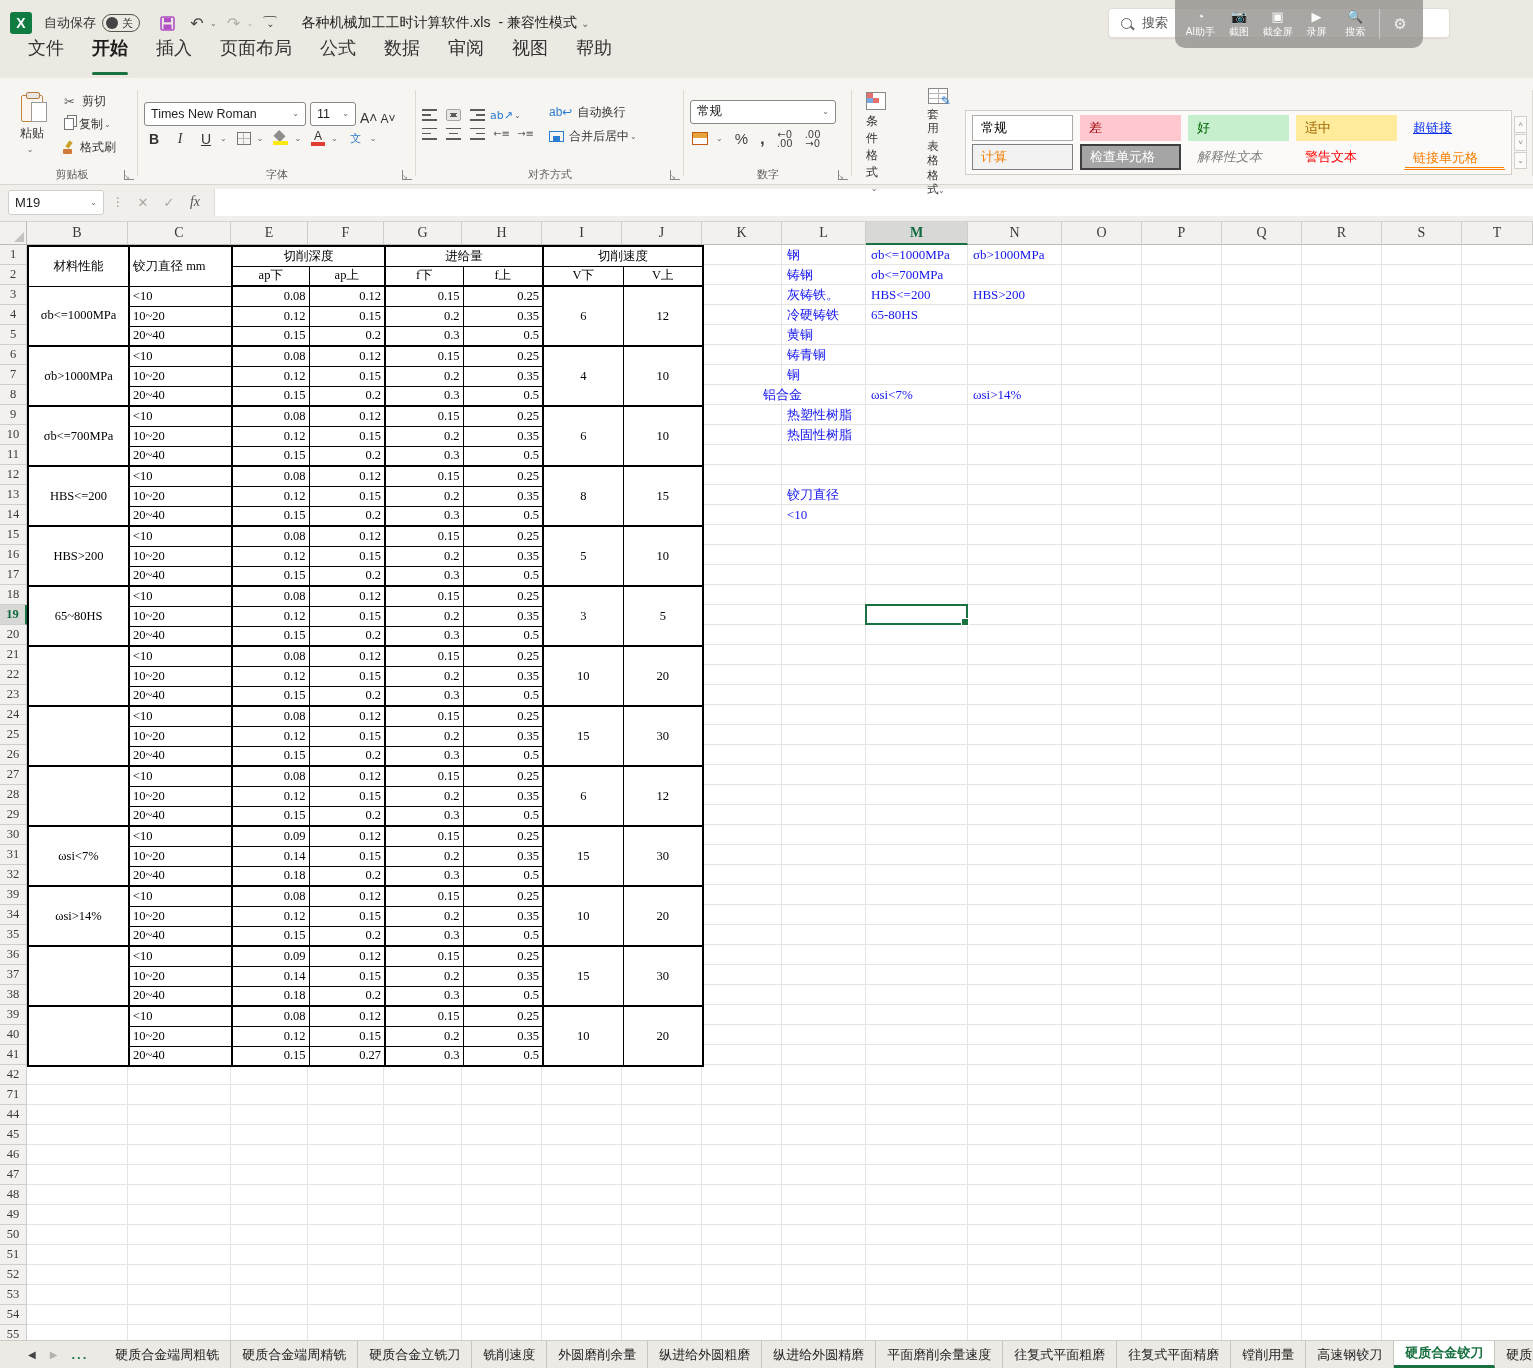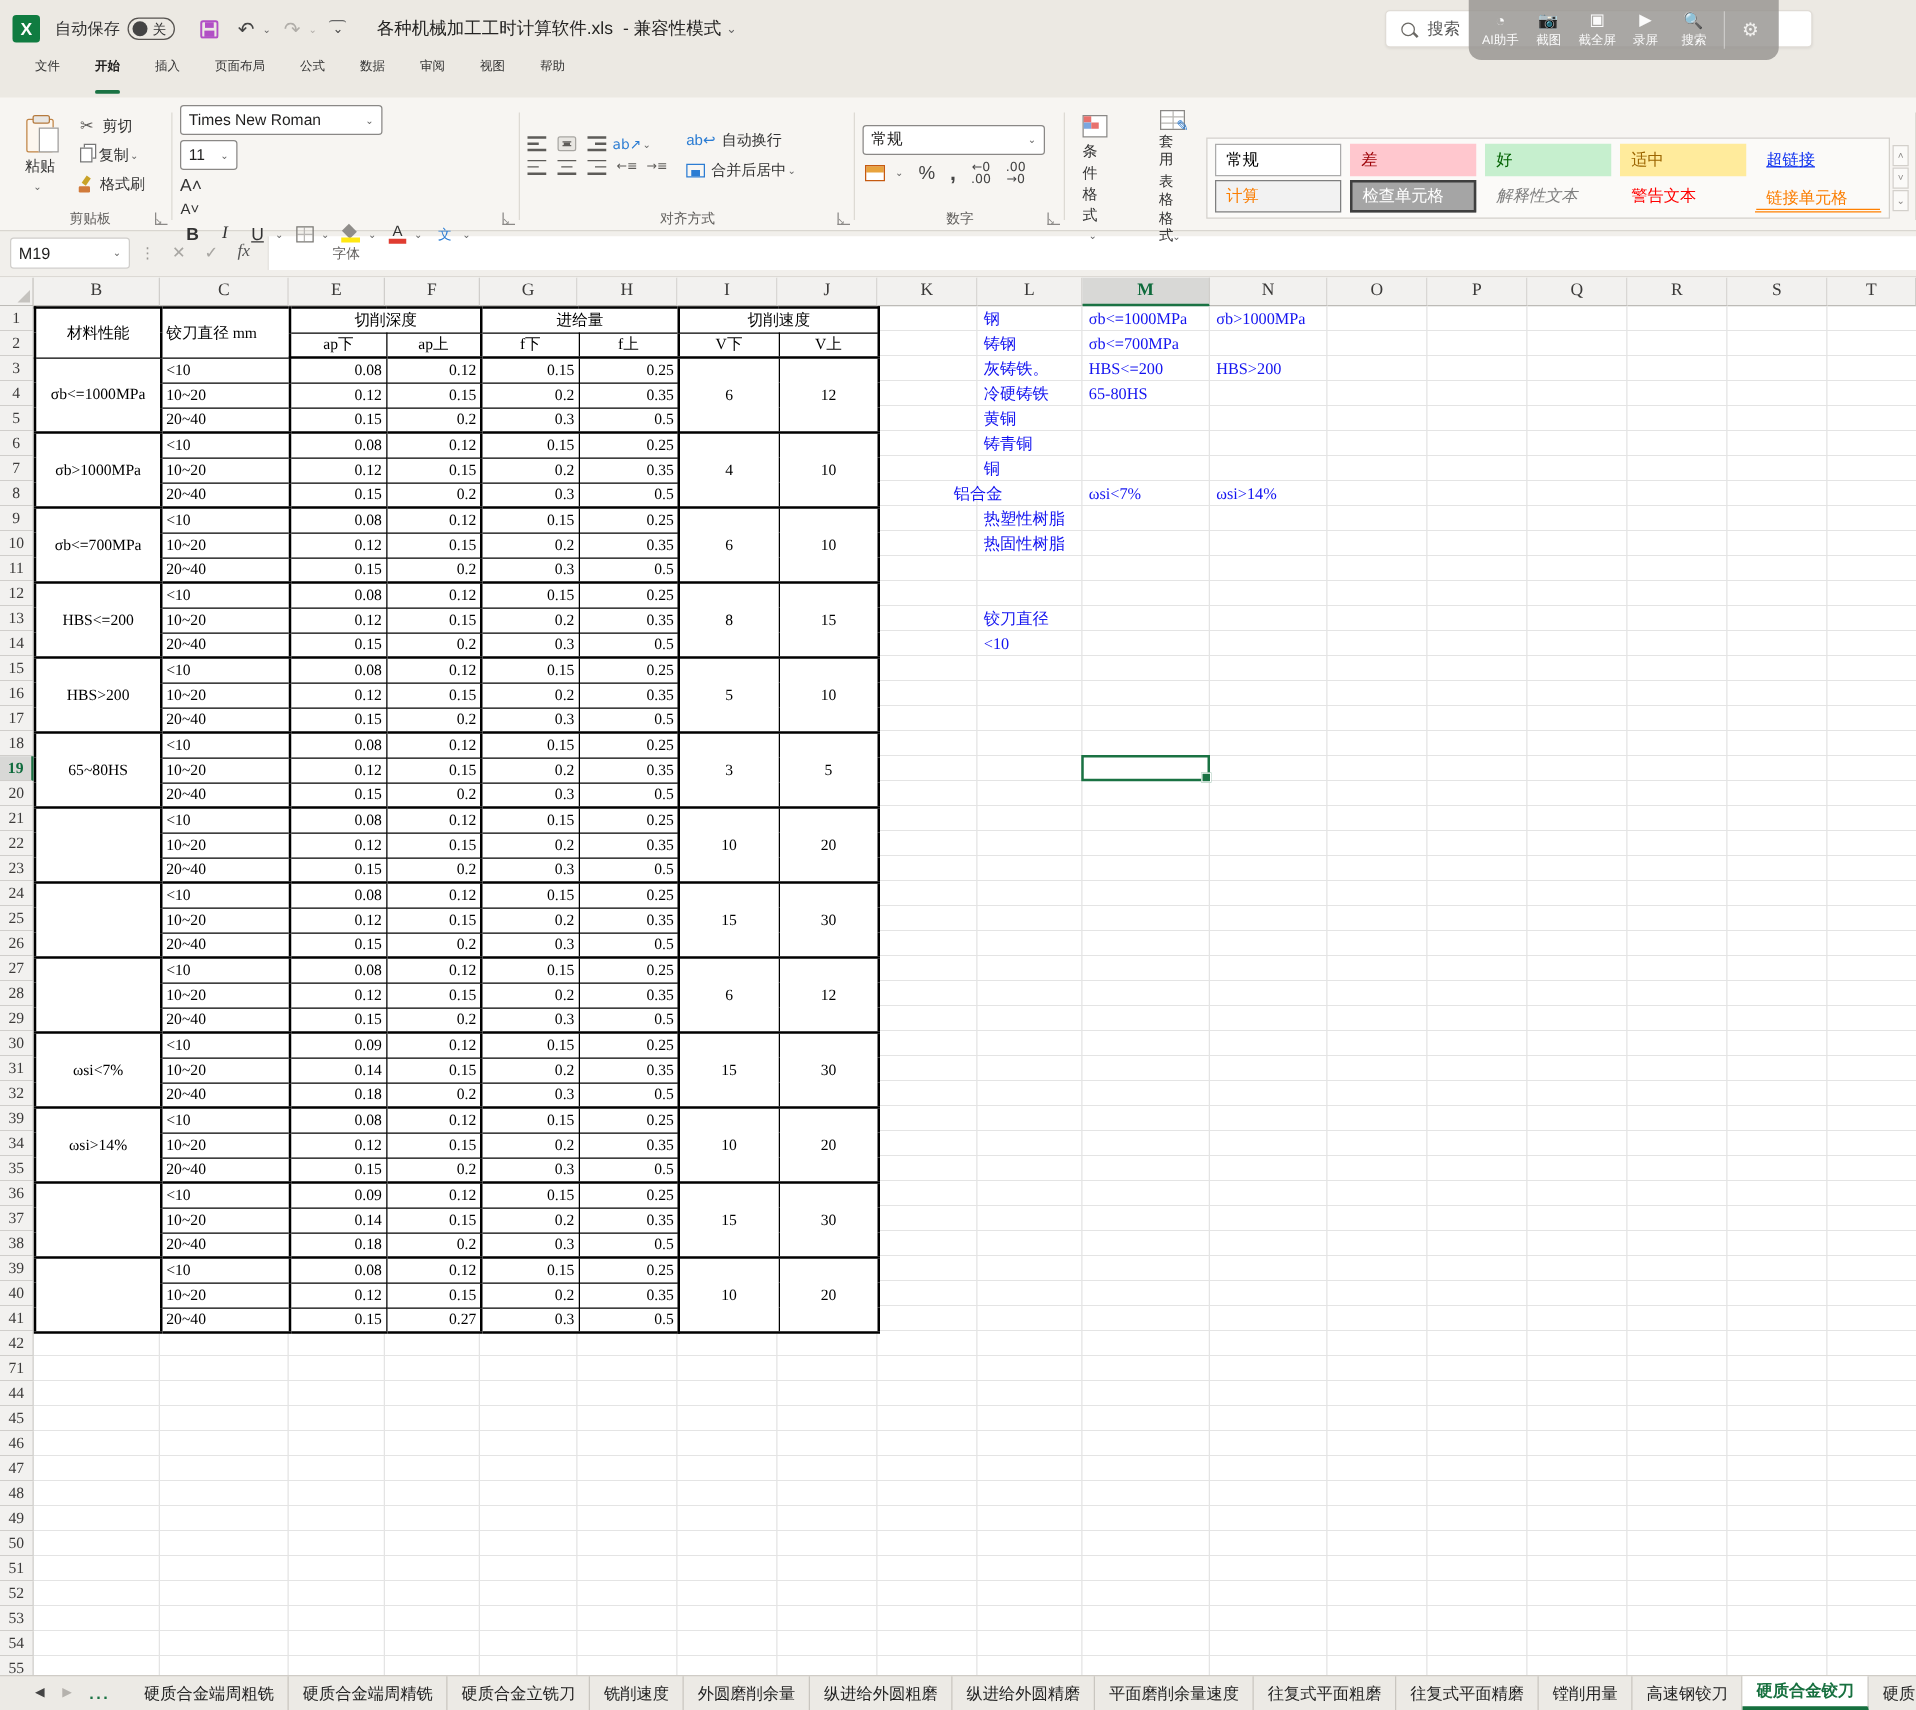--- a/index.html
+++ b/index.html
@@ -25,21 +25,21 @@
   .mag::after { content:""; position:absolute; width:5px; height:1.6px; background:#6a6864; transform:rotate(45deg); right:-4px; bottom:-1px; }
   .capture-overlay { position:absolute; left:1175px; top:0; width:248px; height:48px; background:rgba(150,148,144,.82);
     border-radius:0 0 10px 10px; display:flex; align-items:center; padding:0 6px; color:#fff; }
   .cap-item { flex:1; display:flex; flex-direction:column; align-items:center; gap:2px; font-size:10px; color:#fbfbfb; }
   .cap-ico { width:16px; height:14px; display:flex; align-items:center; justify-content:center; font-size:13px; }
   .cap-sep { width:1px; height:30px; background:rgba(255,255,255,.4); margin:0 4px; }
   .gear { font-family:"DejaVu Sans",sans-serif; color:#f2f1ef; font-size:15px; padding:0 10px; }
 
   
   .menubar { height:32px; background:#ece9e3; display:flex; align-items:flex-end; padding-left:16px; gap:4px; }
-  .menu-item { font-size:10px; color:#333; padding:5px 12px 18px; position:relative; }
+  .menu-item { font-size:18px; color:#333; padding:5px 12px 18px; position:relative; }
   .menu-item.active { font-weight:bold; color:#1d1c1b; }
   .menu-item.active::after { content:""; position:absolute; left:12px; right:12px; bottom:3px; height:3px; background:#1a7243; border-radius:2px; }
 
   
   .ribbon { height:107px; background:#f7f5f2; border-bottom:1px solid #d9d6d0; display:flex; padding:4px 0 0 6px; position:relative; }
   .rgroup { display:flex; flex-direction:column; padding:2px 6px 0; position:relative; }
   .rgroup::after { content:""; position:absolute; right:0; top:8px; bottom:8px; width:1px; background:#dddad4; }
   .rgroup-body { flex:1; display:flex; align-items:center; }
   .rgroup-label { height:20px; text-align:center; font-size:11px; color:#605e5c; display:flex; align-items:center; justify-content:center; gap:4px; }
   .launcher { position:absolute; right:4px; bottom:4px; width:10px; height:10px; border-left:1px solid #8a8886; border-bottom:1px solid #8a8886; transform:rotate(0); font-size:7px; color:#8a8886; display:flex; align-items:flex-end; justify-content:flex-start; }
@@ -51,21 +51,21 @@
   .smallcol { display:flex; flex-direction:column; gap:4px; margin-left:6px; }
   .sbtn { display:flex; align-items:center; gap:5px; font-size:12px; color:#333; padding:1px 4px; }
   .ico12 { width:15px; display:inline-flex; justify-content:center; font-size:13px; color:#5e5c59; font-family:"DejaVu Sans",sans-serif; }
   .copy-ico { width:10px; height:12px; border:1.2px solid #777; background:#fff; box-shadow:3px -3px 0 -1px #fff, 3px -3px 0 0 #777; margin-left:2px; }
   .brush-ico { width:13px; height:13px; position:relative; }
   .brush-ico::before { content:""; position:absolute; left:5px; top:0; width:4px; height:7px; background:#c9a227; transform:rotate(35deg); }
   .brush-ico::after { content:""; position:absolute; left:1px; bottom:0; width:9px; height:5px; background:#d17a3a; border-radius:1px; }
   .fontgrp-rows { display:flex; flex-direction:column; gap:5px; }
   .selbox { background:#fff; border:1px solid #8a8886; border-radius:3px; font-size:12.5px; color:#201f1e; display:flex; align-items:center; justify-content:space-between; padding:2px 6px; height:24px; }
   .selbox .chev { margin-left:6px; }
-  .fontrow1 { display:flex; gap:4px; align-items:flex-start;flex-direction:column; }
+  .fontrow1 { display:flex; gap:4px; align-items:flex-end; }
   .fontrow2 { display:flex; gap:10px; align-items:center; padding-left:2px; }
   .fmt-letter { font-size:14px; color:#333; width:16px; text-align:center; }
   .u-l { text-decoration:underline; }
   .i-l { font-style:italic; font-family:"Liberation Serif",serif; }
   .b-l { font-weight:bold; }
   .grid-ico { width:14px; height:13px; border:1px solid #7a7874; background:
       linear-gradient(#b9b7b4,#b9b7b4) 50% 0/1px 100% no-repeat,
       linear-gradient(#b9b7b4,#b9b7b4) 0 50%/100% 1px no-repeat; }
   .fill-ico { width:15px; height:13px; position:relative; }
   .fill-ico::before { content:""; position:absolute; left:2px; top:0; width:9px; height:8px; background:#8f8d8a; transform:rotate(45deg); }

